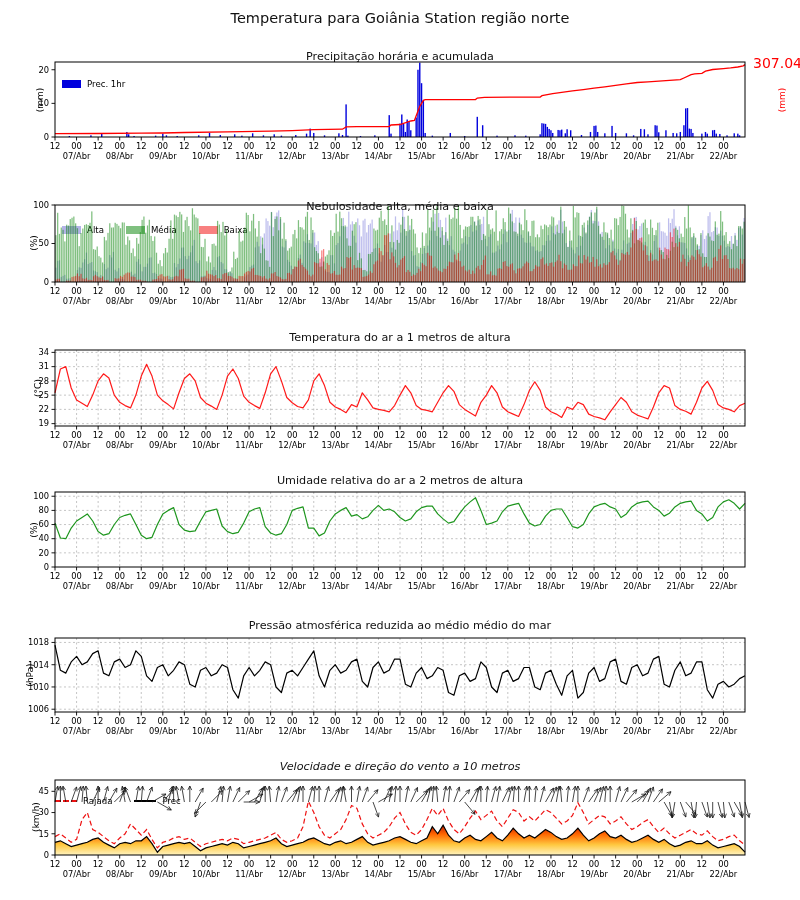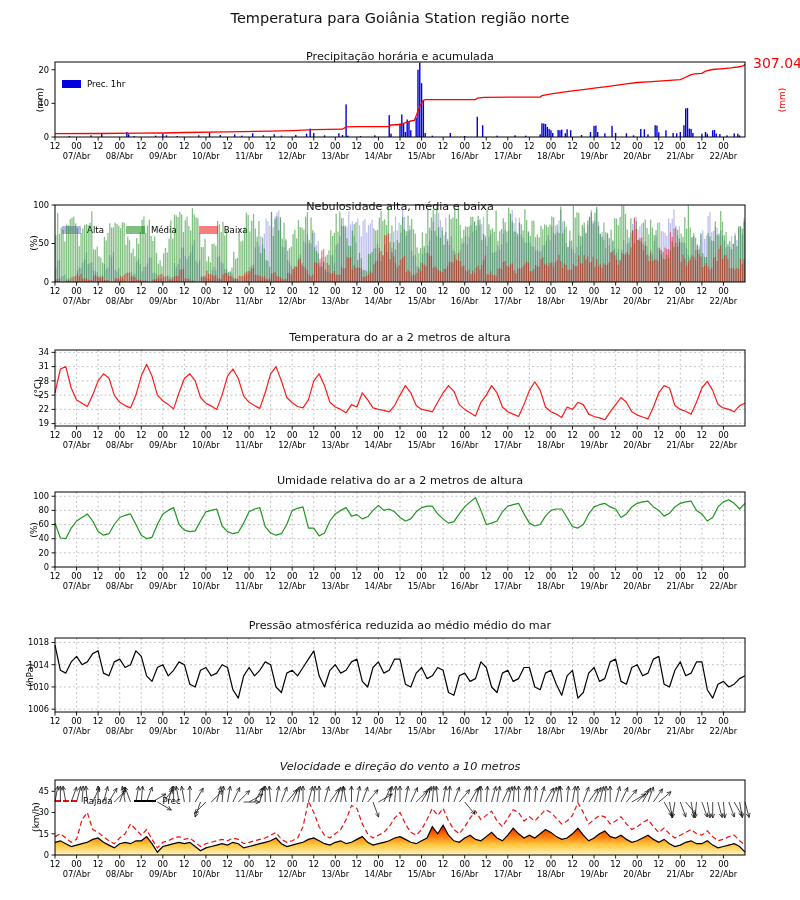--- a/index.html
+++ b/index.html
@@ -1469,21 +1469,21 @@
         <line x1="51.5" y1="81" x2="55" y2="81" stroke="#000" stroke-width="0.9"></line>
         <text x="49" y="83.8" font-size="8.3" text-anchor="end" fill="#000">0</text>
         <line x1="51.5" y1="42.5" x2="55" y2="42.5" stroke="#000" stroke-width="0.9"></line>
         <text x="49" y="45.3" font-size="8.3" text-anchor="end" fill="#000">50</text>
         <line x1="51.5" y1="4" x2="55" y2="4" stroke="#000" stroke-width="0.9"></line>
         <text x="49" y="6.8" font-size="8.3" text-anchor="end" fill="#000">100</text>
       </svg>
   </section>
 
   <section>
-    <div class="ptitle" style="top:331px;">Temperatura do ar a 2 metros de altura</div>
+    <div class="ptitle" style="top:331px;">Temperatura do ar a 1 metros de altura</div>
     <div class="ylab" style="left:38px;top:388px;">(°C)</div>
     <svg class="chart" id="c2" width="800" height="112" viewBox="0 0 800 112" style="top: 346px;">
         <line x1="76.5625" y1="4" x2="76.5625" y2="80" stroke="#aaaaaa" stroke-width="0.7" stroke-dasharray="2,2.5"></line>
         <line x1="98.125" y1="4" x2="98.125" y2="80" stroke="#aaaaaa" stroke-width="0.7" stroke-dasharray="2,2.5"></line>
         <line x1="119.6875" y1="4" x2="119.6875" y2="80" stroke="#aaaaaa" stroke-width="0.7" stroke-dasharray="2,2.5"></line>
         <line x1="141.25" y1="4" x2="141.25" y2="80" stroke="#aaaaaa" stroke-width="0.7" stroke-dasharray="2,2.5"></line>
         <line x1="162.8125" y1="4" x2="162.8125" y2="80" stroke="#aaaaaa" stroke-width="0.7" stroke-dasharray="2,2.5"></line>
         <line x1="184.375" y1="4" x2="184.375" y2="80" stroke="#aaaaaa" stroke-width="0.7" stroke-dasharray="2,2.5"></line>
         <line x1="205.9375" y1="4" x2="205.9375" y2="80" stroke="#aaaaaa" stroke-width="0.7" stroke-dasharray="2,2.5"></line>
         <line x1="227.5" y1="4" x2="227.5" y2="80" stroke="#aaaaaa" stroke-width="0.7" stroke-dasharray="2,2.5"></line>

